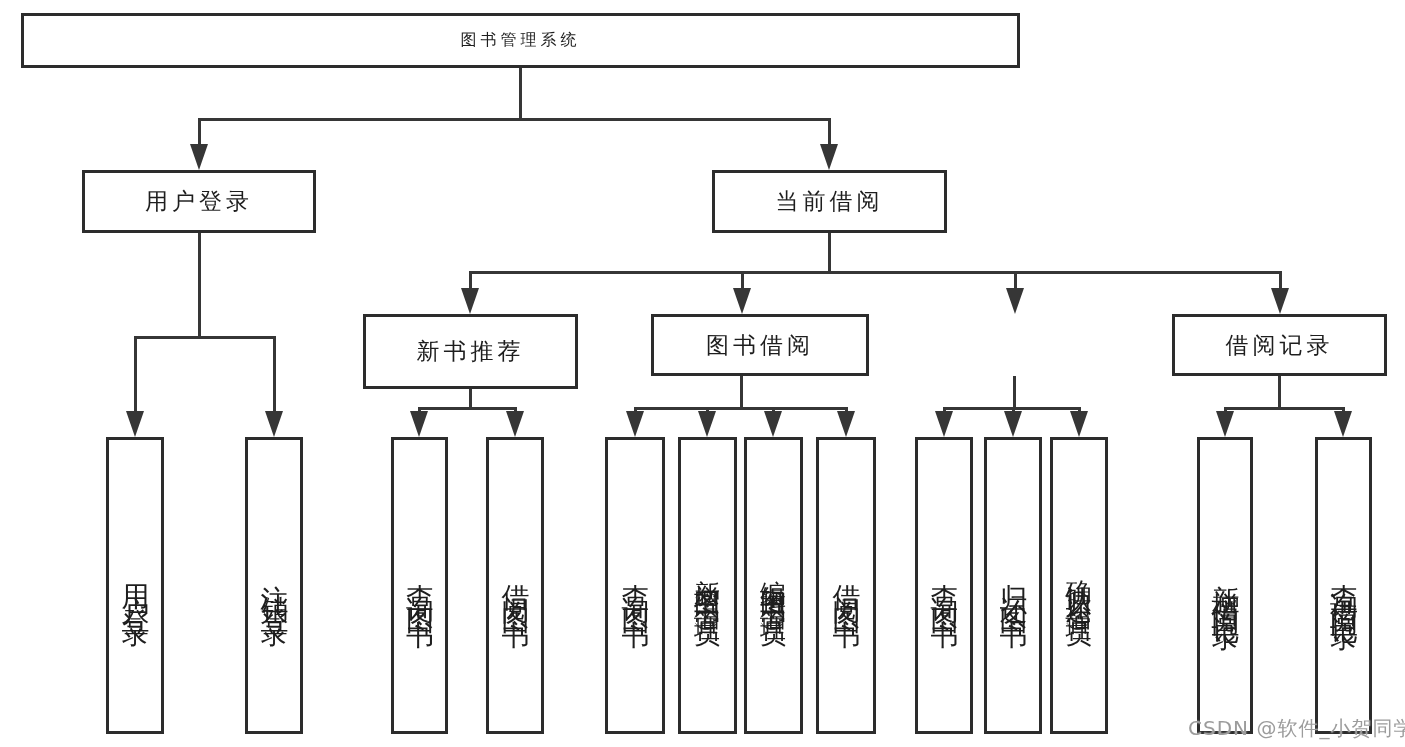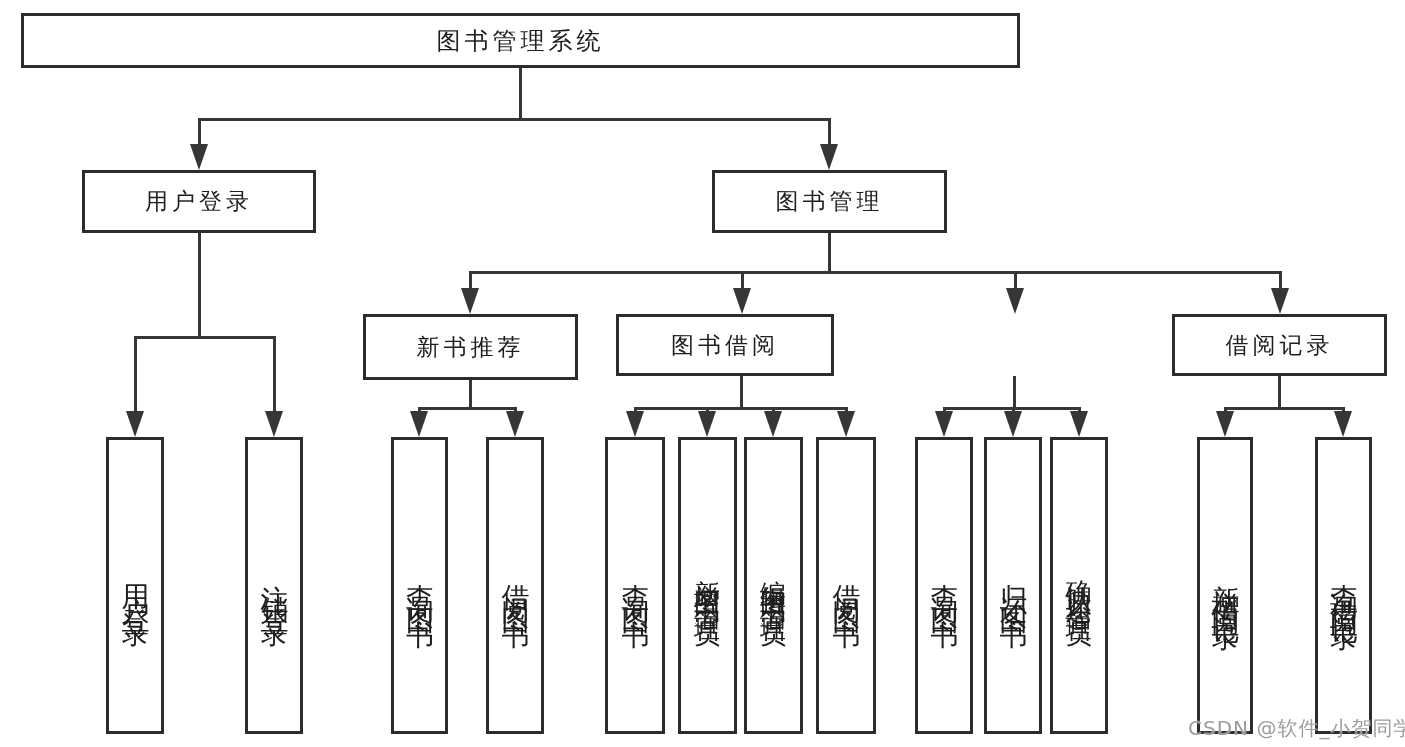--- a/index.html
+++ b/index.html
@@ -6,21 +6,21 @@
   .stage{
     position:relative;width:1405px;height:747px;background:#ffffff;overflow:hidden;
     font-family:"DejaVu Sans","Liberation Sans",sans-serif;
   }
   
   .hbox{
     position:absolute;box-sizing:border-box;background:#fff;
     border:3px solid #2c2c2c;display:flex;align-items:center;justify-content:center;
   }
   .hbox span{font-size:23px;letter-spacing:4px;color:#1e1e1e;white-space:nowrap;}
-  .hbox.title span{font-size:24px;}
+  .hbox.title span{font-size:16px;}
   .vbox{
     position:absolute;box-sizing:border-box;background:#fff;
     border:3px solid #2c2c2c;display:flex;align-items:center;justify-content:center;
     top:437px;height:297px;
   }
   .vbox span{
     writing-mode:vertical-rl;text-orientation:mixed;
     font-size:28px;letter-spacing:12px;line-height:1;color:#1e1e1e;white-space:nowrap;
   }
   .vbox.mid span{font-size:28px;letter-spacing:8px;}
@@ -105,27 +105,27 @@
   <div class="arr" style="left:1334px;top:411px"></div>
 
   <div class="hbox title" style="left:21px;top:13px;width:999px;height:55px">
     <span>图书管理系统</span>
   </div>
 
   <div class="hbox" style="left:82px;top:170px;width:234px;height:63px">
     <span>用户登录</span>
   </div>
   <div class="hbox" style="left:712px;top:170px;width:235px;height:63px">
-    <span>图书管理</span>
+    <span>当前借阅</span>
   </div>
 
-  <div class="hbox" style="left:363px;top:314px;width:215px;height:66px">
+  <div class="hbox" style="left:363px;top:314px;width:215px;height:75px">
     <span>新书推荐</span>
   </div>
-  <div class="hbox" style="left:616px;top:314px;width:218px;height:62px">
+  <div class="hbox" style="left:651px;top:314px;width:218px;height:62px">
     <span>图书借阅</span>
   </div>
   <div class="hbox" style="left:1172px;top:314px;width:215px;height:62px">
     <span>借阅记录</span>
   </div>
 
   <div class="vbox" style="left:106px;width:58px">
     <span>用户登录</span>
   </div>
   <div class="vbox" style="left:245px;width:58px">

